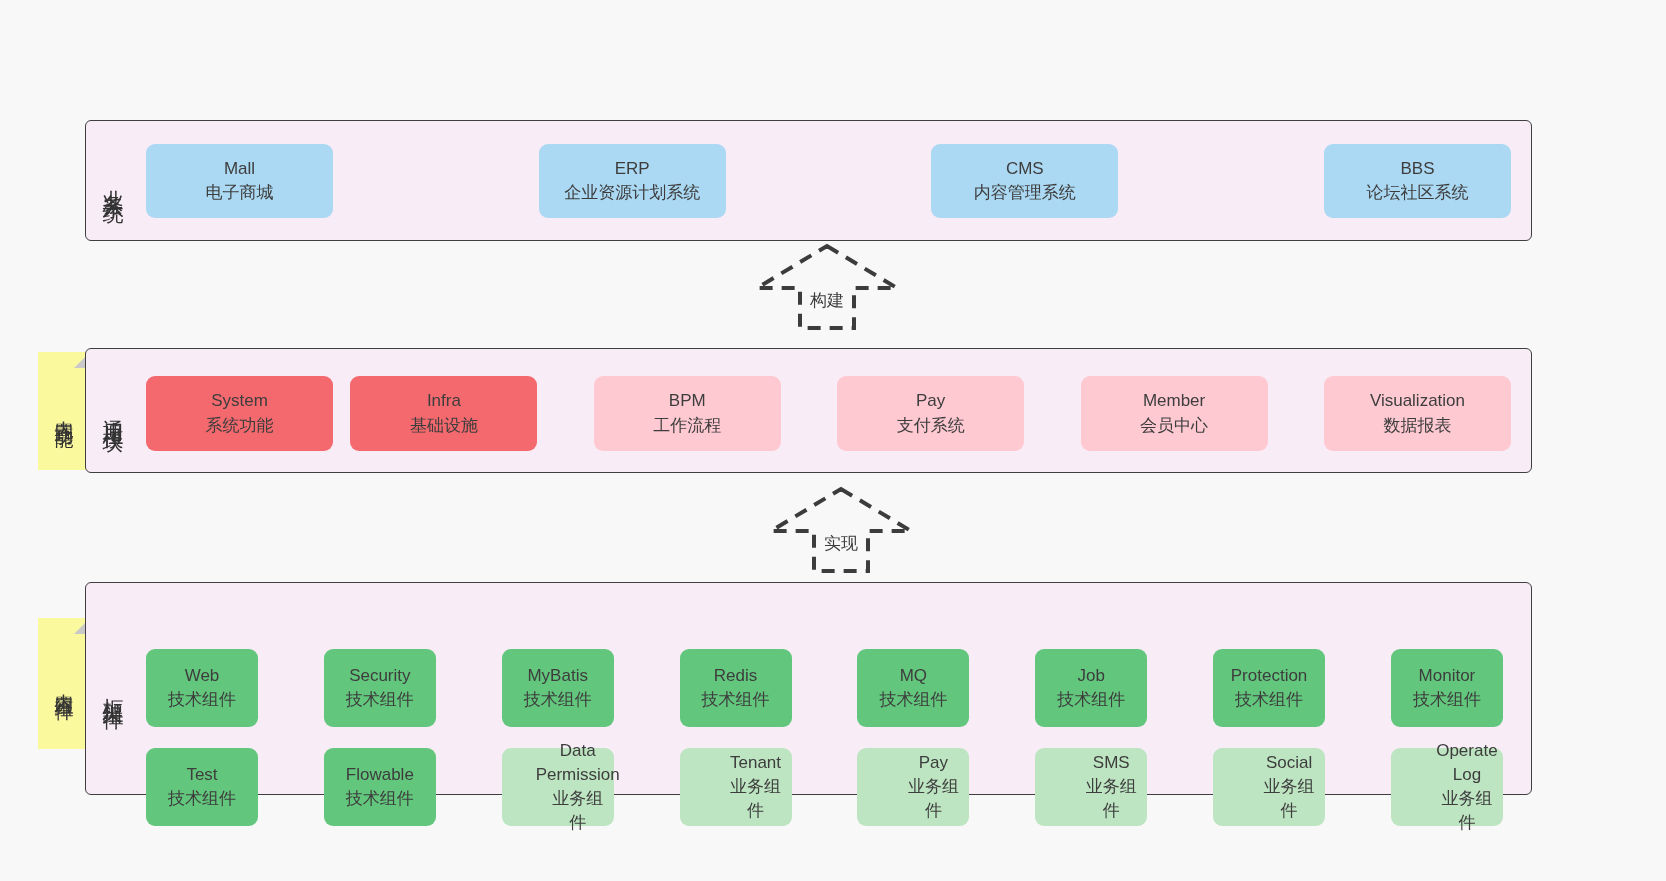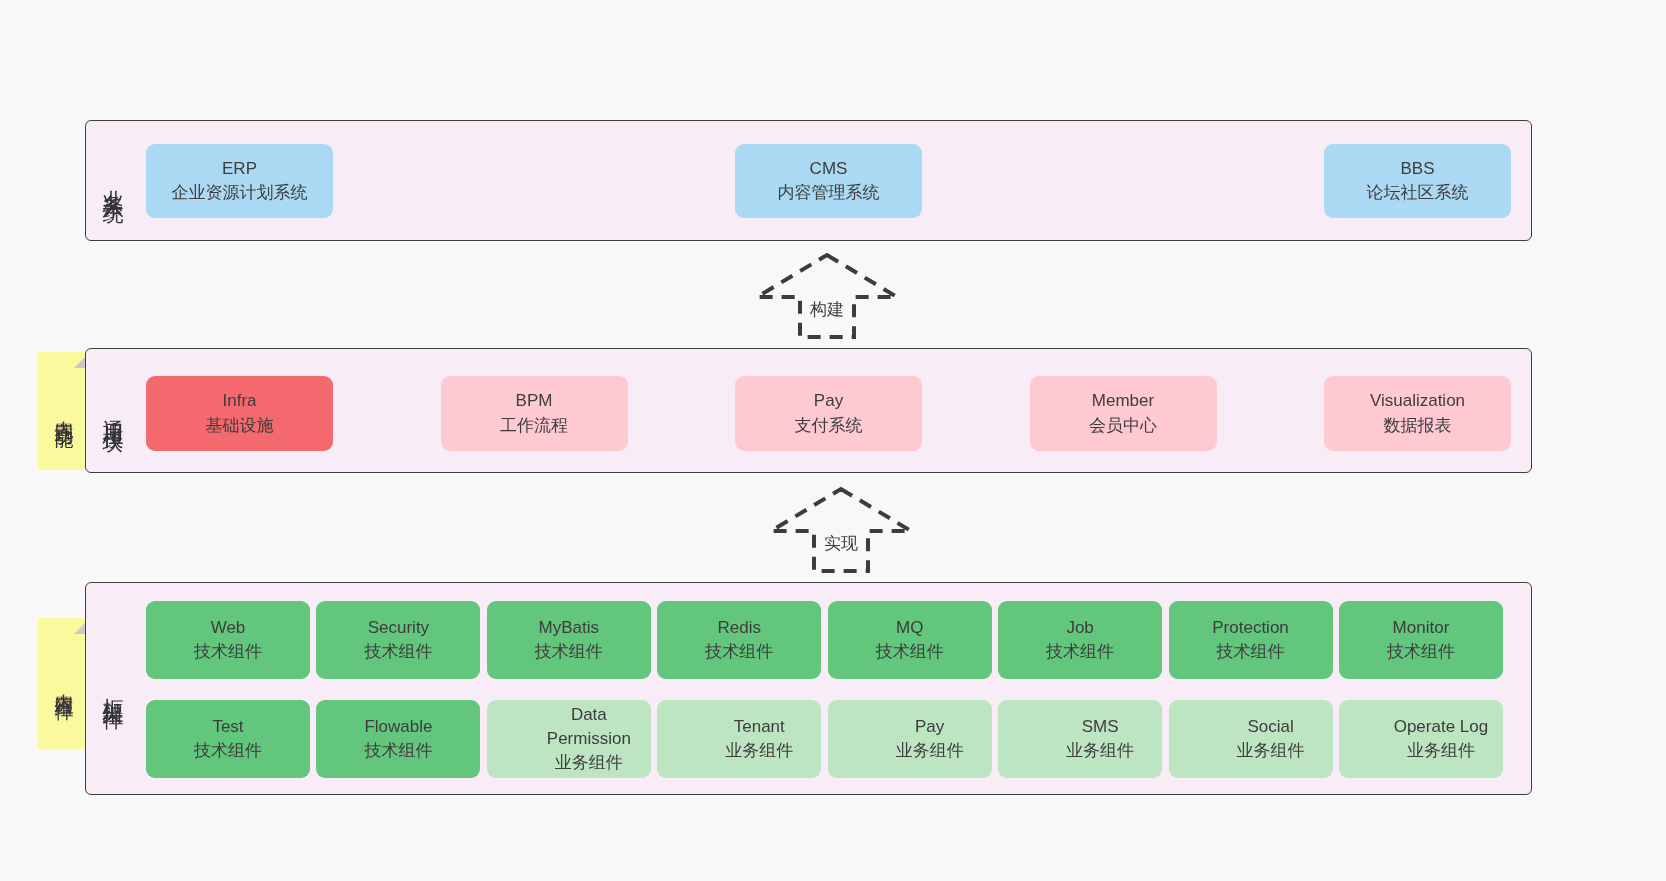--- a/index.html
+++ b/index.html
@@ -29,21 +29,21 @@
   #band-modules .box-row{top:27px;}
   #band-components .row1{top:18px;right:28px;}
   #band-components .row2{top:117px;right:28px;}
   .box{
     border-radius:9px;display:flex;flex-direction:column;
     justify-content:center;align-items:center;text-align:center;
     font-size:17px;line-height:1.42;padding:2px 4px;box-sizing:border-box;
   }
   .cols6{width:187px;height:74px;}
   #band-modules .cols6{height:75px;}
-  .cols8{width:164px;height:78px;}
+  .cols8{width:112px;height:78px;margin-top:48px;}
   .blue{background:#abd8f2;}
   .red{background:#f4696e;}
   .pink{background:#ffc9d2;margin-left:39px;}
   .green-dark{background:#62c77d;}
   .green-light{background:#bee5c2;padding-left:44px;}
   .sticky{
     position:absolute;left:38px;width:52px;background:#fbf99e;
     display:flex;align-items:center;justify-content:center;
   }
   #sticky-modules{top:352px;height:118px;}
@@ -51,36 +51,40 @@
   .sticky::before{
     content:"";position:absolute;top:0;right:0;width:0;height:0;
     border-style:solid;border-width:0 0 16px 16px;
     border-color:#f8f8f8 #f8f8f8 #c9c9c9 transparent;
   }
   .sticky-label{
     writing-mode:vertical-rl;text-orientation:upright;
     font-size:19px;letter-spacing:3px;color:#333;white-space:nowrap;
   }
   .arrow{position:absolute;width:150px;height:88px;}
-  #arrow-build{left:752px;top:252px;}
+  #arrow-build{left:752px;top:243px;}
   #arrow-implement{left:766px;top:486px;}
   .arrow svg{position:absolute;left:0;top:0;}
   .arrow-label{
     position:absolute;left:50%;top:46px;transform:translateX(-50%);
     background:#f8f8f8;padding:0 3px;font-size:17px;color:#3d3d3d;
     white-space:nowrap;z-index:2;
   }
 </style>
 </head>
 <body>
 
 <div class="band" id="band-business">
   <div class="band-label">业务系统</div>
   <div class="box-row">
     <div class="box blue cols6">
+      <div>Mall</div>
+      <div>电子商城</div>
+    </div>
+    <div class="box blue cols6">
       <div>ERP</div>
       <div>企业资源计划系统</div>
     </div>
     <div class="box blue cols6">
       <div>CMS</div>
       <div>内容管理系统</div>
     </div>
     <div class="box blue cols6">
       <div>BBS</div>
       <div>论坛社区系统</div>
@@ -95,20 +99,24 @@
   <span class="arrow-label">构建</span>
 </div>
 
 <div class="sticky" id="sticky-modules">
   <span class="sticky-label">内置功能</span>
 </div>
 <div class="band" id="band-modules">
   <div class="band-label">通用模块</div>
   <div class="box-row">
     <div class="box red cols6">
+      <div>System</div>
+      <div>系统功能</div>
+    </div>
+    <div class="box red cols6">
       <div>Infra</div>
       <div>基础设施</div>
     </div>
     <div class="box pink cols6">
       <div>BPM</div>
       <div>工作流程</div>
     </div>
     <div class="box pink cols6">
       <div>Pay</div>
       <div>支付系统</div>

